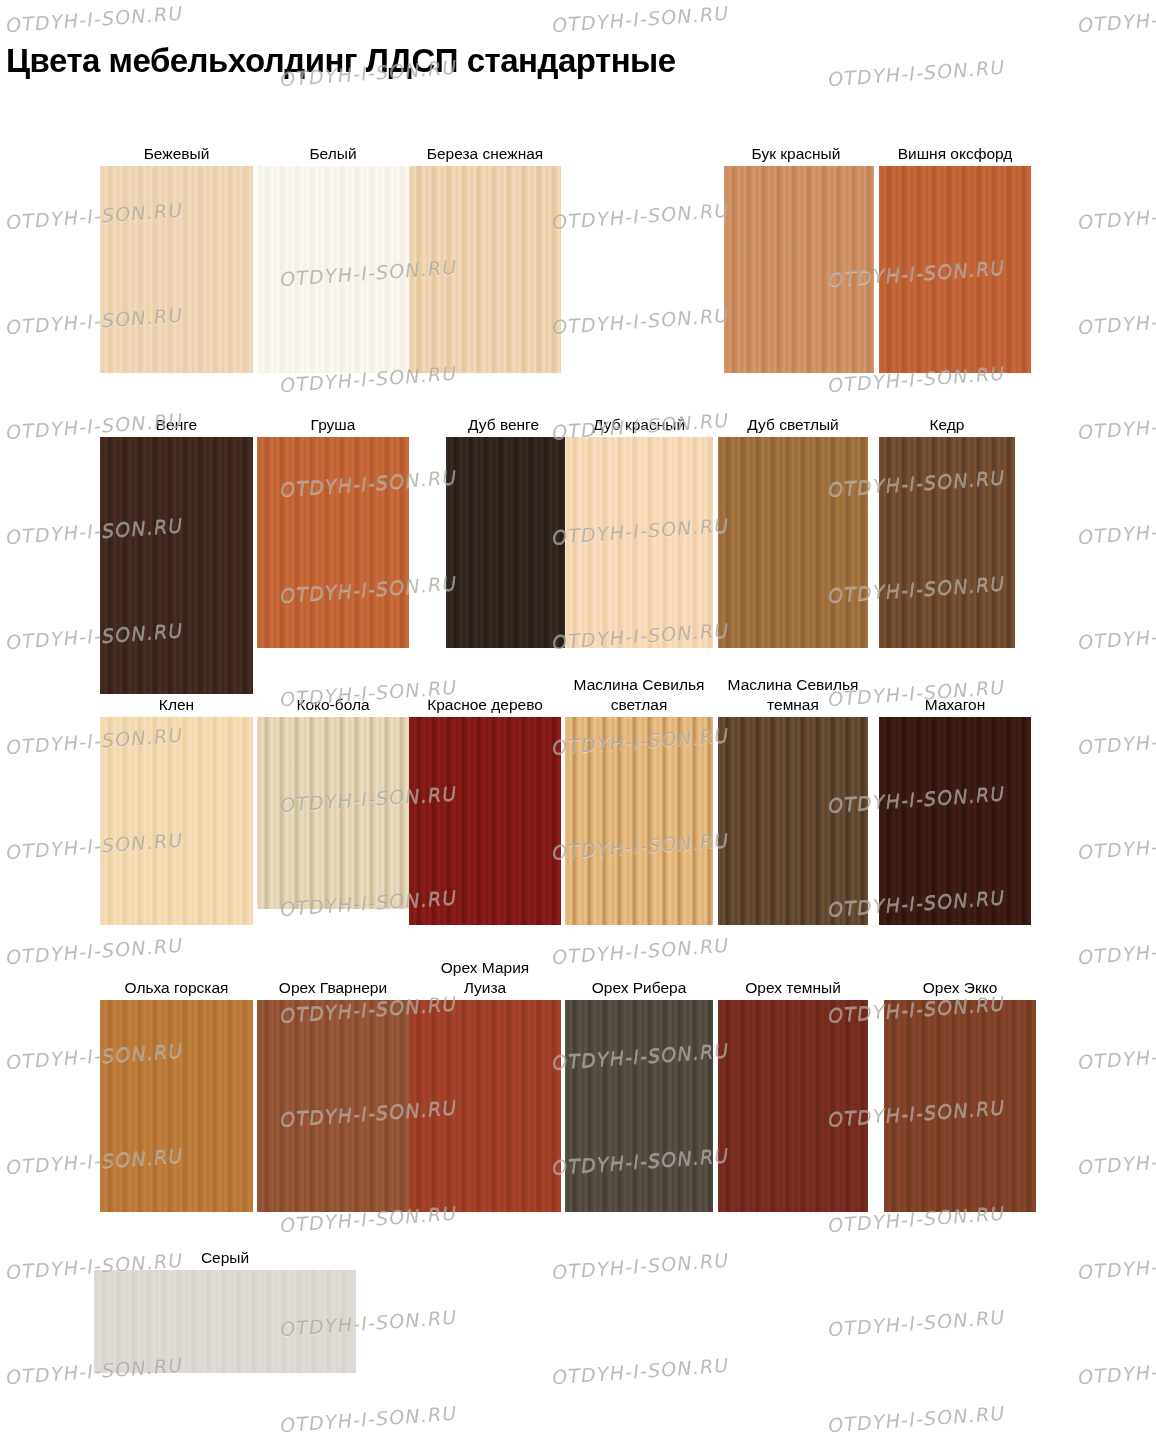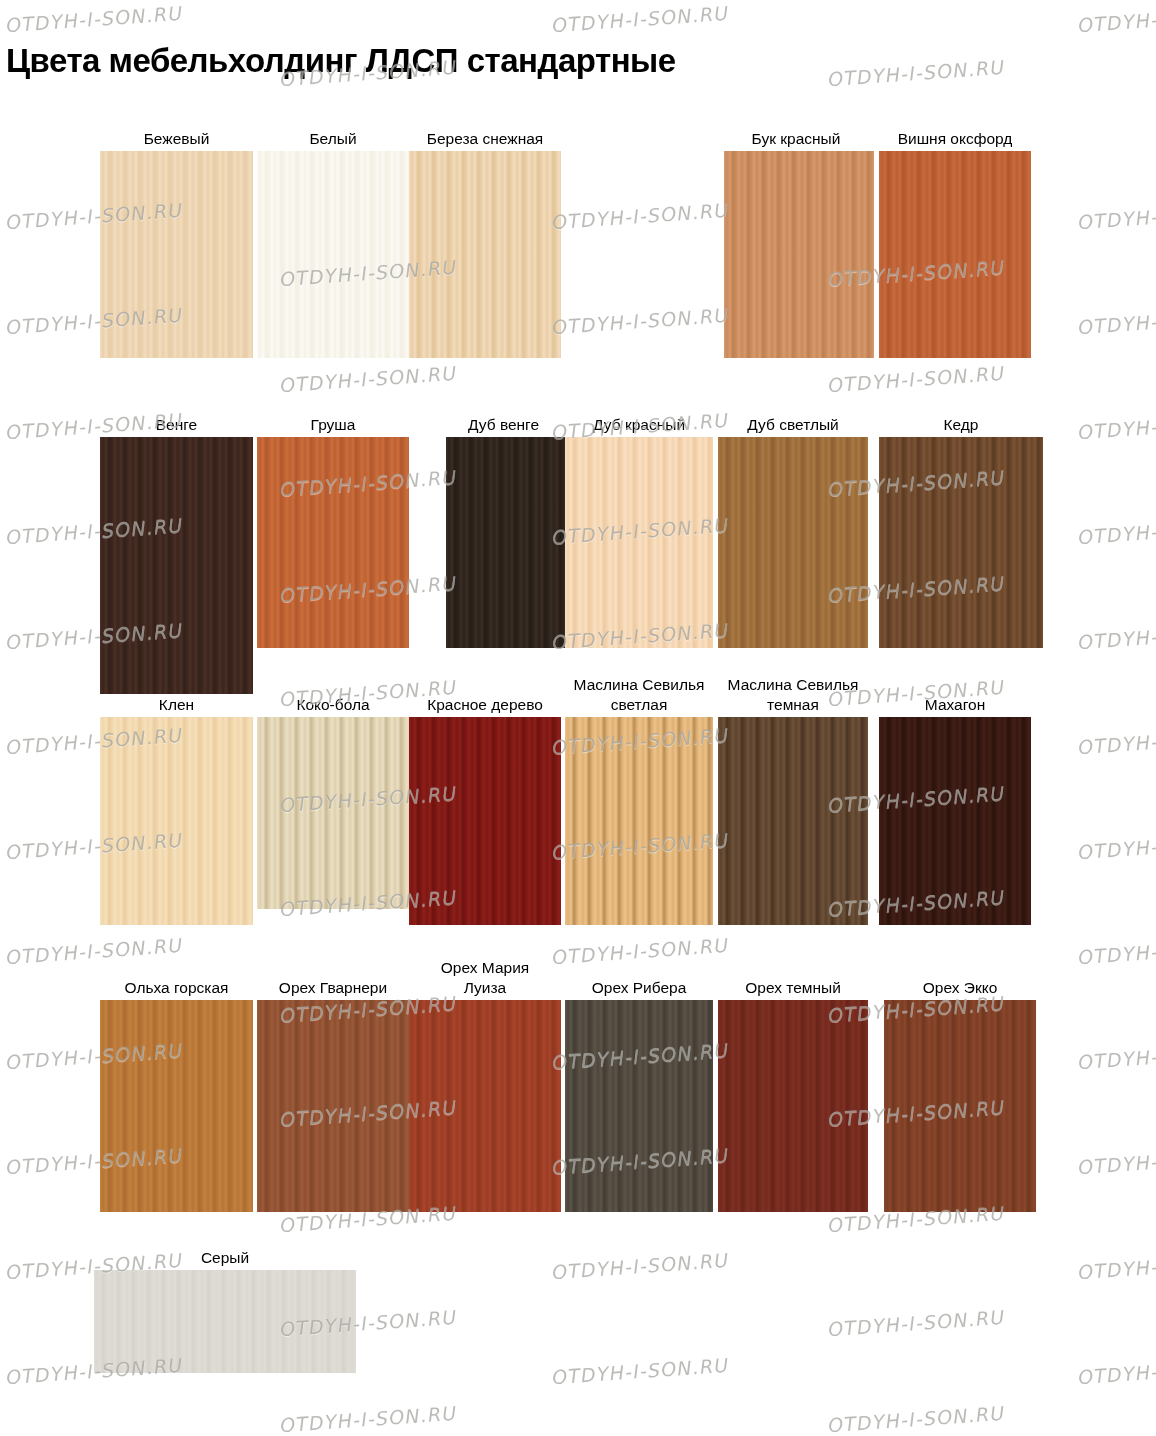--- a/index.html
+++ b/index.html
@@ -66,21 +66,21 @@
     background-repeat:no-repeat;
     background-size:100% 100%;
   }
 </style>
 </head>
 <body>
 
 <div id="page">
   <div id="title">Цвета мебельхолдинг ЛДСП стандартные</div>
   <div id="grid">
-      <div class="row" style="top: 151px; height: 149px;">
+      <div class="row" style="top: 166px; height: 149px;">
         <div class="cell" style="left: 100px; width: 153px; height: 207px;">
           <div class="cap">Бежевый</div>
           <div class="sw" style="background: repeating-linear-gradient(90deg, rgb(242, 221, 191) 0px, rgb(234, 208, 171) 3px, rgb(242, 221, 191) 6px, rgb(232, 205, 166) 9px, rgb(234, 208, 171) 12px, rgb(242, 221, 191) 15px), linear-gradient(90deg, rgb(234, 208, 171) 0%, rgb(242, 221, 191) 35%, rgb(242, 221, 191) 65%, rgb(232, 205, 166) 100%) rgb(242, 221, 191);"></div>
         </div>
         <div class="cell" style="left: 257px; width: 152px; height: 207px;">
           <div class="cap">Белый</div>
           <div class="sw" style="background: repeating-linear-gradient(90deg, rgb(251, 250, 244) 0px, rgb(245, 242, 232) 3px, rgb(251, 250, 244) 6px, rgb(243, 239, 227) 9px, rgb(245, 242, 232) 12px, rgb(251, 250, 244) 15px), linear-gradient(90deg, rgb(245, 242, 232) 0%, rgb(251, 250, 244) 35%, rgb(251, 250, 244) 65%, rgb(243, 239, 227) 100%) rgb(251, 250, 244);"></div>
         </div>
         <div class="cell" style="left: 409px; width: 152px; height: 207px;">
           <div class="cap">Береза снежная</div>
@@ -109,21 +109,21 @@
           <div class="sw" style="background: repeating-linear-gradient(90deg, rgb(58, 45, 36) 0px, rgb(44, 34, 27) 3px, rgb(58, 45, 36) 6px, rgb(36, 28, 22) 9px, rgb(44, 34, 27) 12px, rgb(58, 45, 36) 15px), linear-gradient(90deg, rgb(44, 34, 27) 0%, rgb(58, 45, 36) 35%, rgb(58, 45, 36) 65%, rgb(36, 28, 22) 100%) rgb(58, 45, 36);"></div>
         </div>
         <div class="cell" style="left: 565px; width: 148px; height: 211px;">
           <div class="cap">Дуб красный</div>
           <div class="sw" style="background: repeating-linear-gradient(90deg, rgb(250, 224, 195) 0px, rgb(243, 212, 176) 3px, rgb(250, 224, 195) 6px, rgb(238, 202, 159) 9px, rgb(243, 212, 176) 12px, rgb(250, 224, 195) 15px), linear-gradient(90deg, rgb(243, 212, 176) 0%, rgb(250, 224, 195) 35%, rgb(250, 224, 195) 65%, rgb(238, 202, 159) 100%) rgb(250, 224, 195);"></div>
         </div>
         <div class="cell" style="left: 718px; width: 150px; height: 211px;">
           <div class="cap">Дуб светлый</div>
           <div class="sw" style="background: repeating-linear-gradient(90deg, rgb(170, 122, 66) 0px, rgb(153, 105, 58) 3px, rgb(170, 122, 66) 6px, rgb(141, 95, 51) 9px, rgb(153, 105, 58) 12px, rgb(170, 122, 66) 15px), linear-gradient(90deg, rgb(153, 105, 58) 0%, rgb(170, 122, 66) 35%, rgb(170, 122, 66) 65%, rgb(141, 95, 51) 100%) rgb(170, 122, 66);"></div>
         </div>
-        <div class="cell" style="left: 879px; width: 164px; height: 211px;">
+        <div class="cell" style="left: 879px; width: 136px; height: 211px;">
           <div class="cap">Кедр</div>
           <div class="sw" style="background: repeating-linear-gradient(90deg, rgb(124, 85, 53) 0px, rgb(105, 69, 42) 3px, rgb(124, 85, 53) 6px, rgb(90, 58, 34) 9px, rgb(105, 69, 42) 12px, rgb(124, 85, 53) 15px), linear-gradient(90deg, rgb(105, 69, 42) 0%, rgb(124, 85, 53) 35%, rgb(124, 85, 53) 65%, rgb(90, 58, 34) 100%) rgb(124, 85, 53);"></div>
         </div>
       </div>
       <div class="row" style="top: 717px; height: 208px;">
         <div class="cell" style="left: 100px; width: 153px; height: 208px;">
           <div class="cap">Клен</div>
           <div class="sw" style="background: repeating-linear-gradient(90deg, rgb(246, 225, 189) 0px, rgb(240, 214, 171) 3px, rgb(246, 225, 189) 6px, rgb(235, 205, 158) 9px, rgb(240, 214, 171) 12px, rgb(246, 225, 189) 15px), linear-gradient(90deg, rgb(240, 214, 171) 0%, rgb(246, 225, 189) 35%, rgb(246, 225, 189) 65%, rgb(235, 205, 158) 100%) rgb(246, 225, 189);"></div>
         </div>
         <div class="cell" style="left: 257px; width: 152px; height: 192px;">

